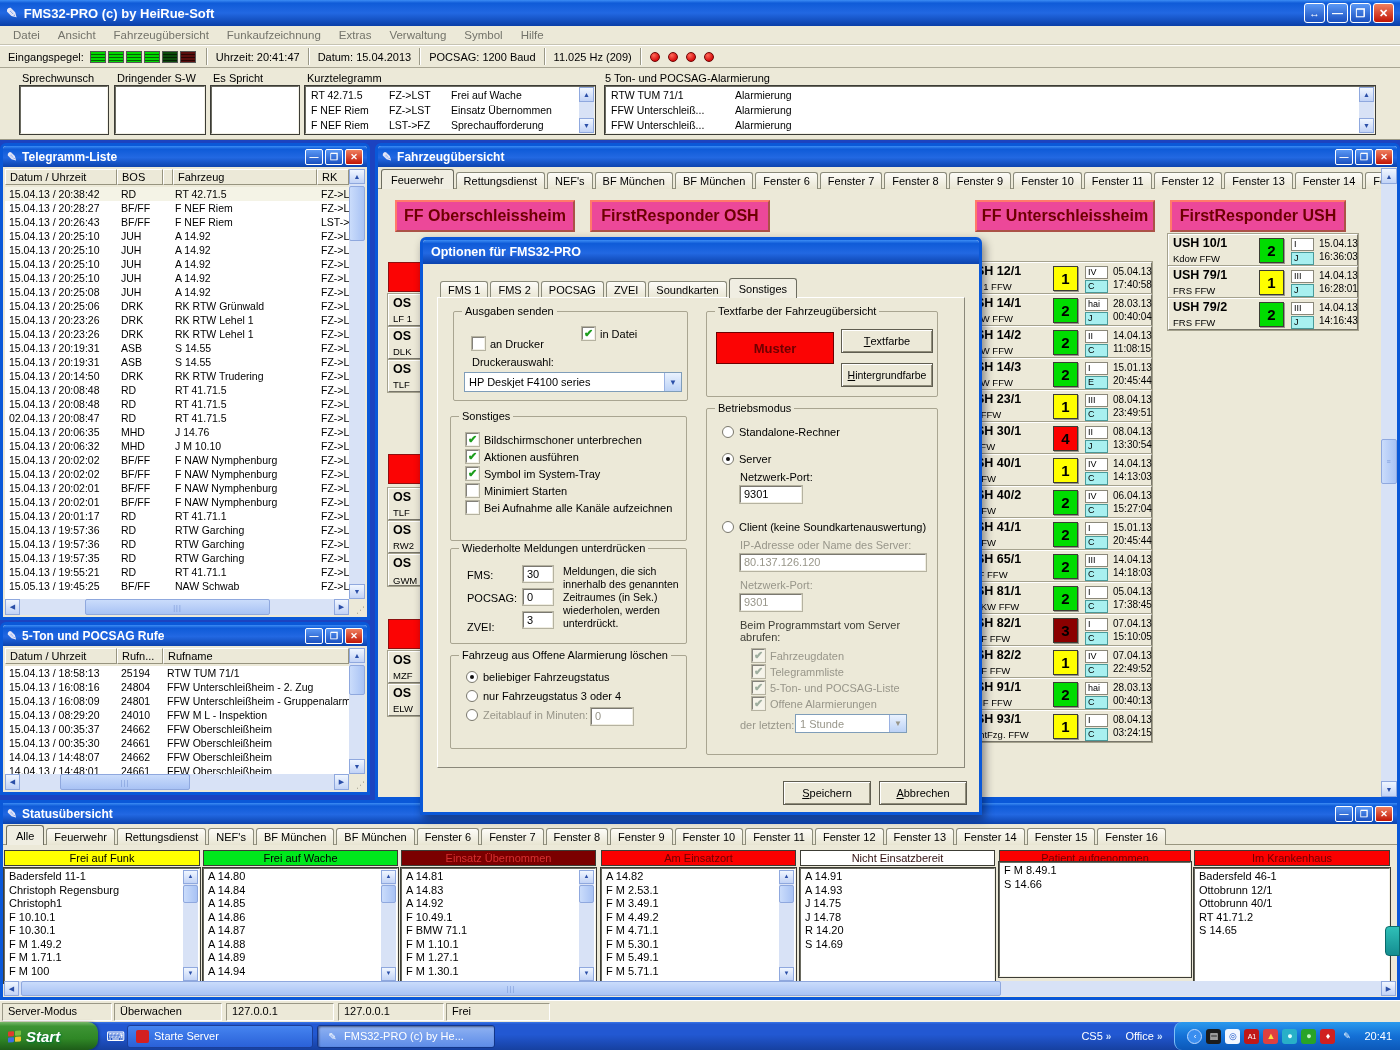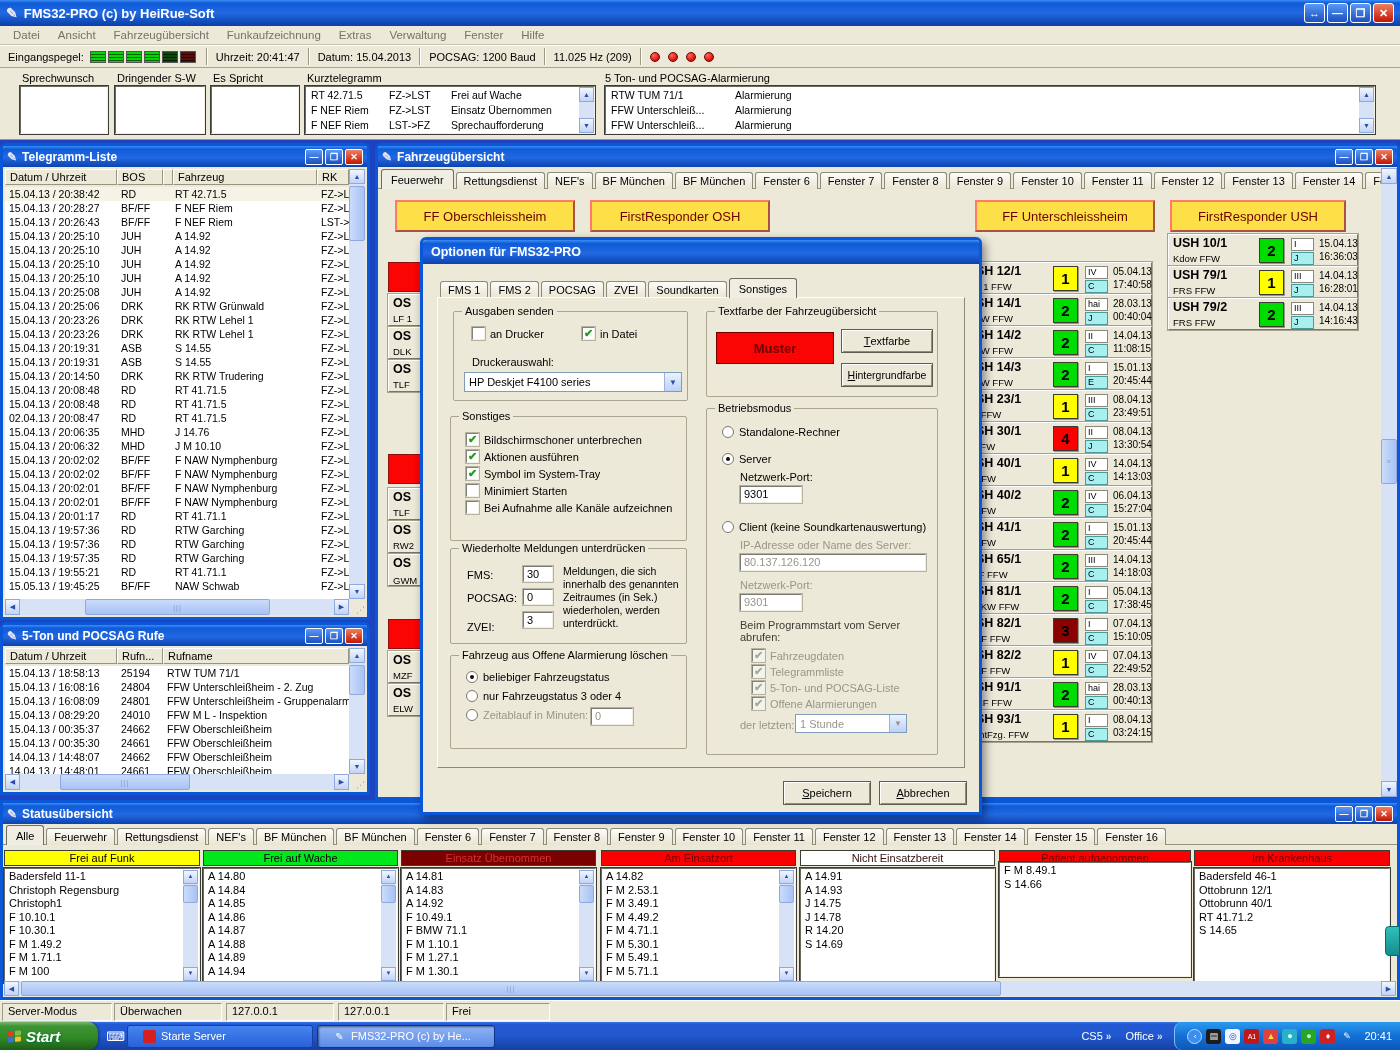--- a/index.html
+++ b/index.html
@@ -51,21 +51,21 @@
  display:flex;align-items:center;justify-content:center;flex:0 0 auto}
 .sthumb{background:linear-gradient(90deg,#cadcfb,#a8c2f4);border:1px solid #8fa8de;border-radius:2px;position:relative}
 .sthumb-h{background:linear-gradient(#cadcfb,#a8c2f4);border:1px solid #8fa8de;border-radius:2px}
 .grip{position:absolute;inset:0;display:flex;align-items:center;justify-content:center;color:#7d9ad8;font-size:7px;letter-spacing:1px}
 .corner{background:#ece9d8;color:#9a9886;font-size:9px;display:flex;align-items:flex-end;justify-content:flex-end}
 
 .tabs{display:flex;align-items:flex-end;padding:2px 0 0 3px;border-bottom:1px solid #98957f;background:#ece9d8}
 .tab{border:1px solid #8a8a7a;border-bottom:none;border-radius:3px 3px 0 0;padding:2px 7px 2px;background:linear-gradient(#fdfcf8,#e8e5d2);margin-right:2px;white-space:nowrap;font-size:11px;margin-bottom:-1px}
 .tab.act{background:#f0eee2;padding:4px 9px 3px;z-index:2;border-color:#6d6d60}
 
-.redbtn{position:absolute;background:#fde047;border:2px outset #ff7a6a;color:#6d0000;font-weight:normal;font-size:13px;
+.redbtn{position:absolute;background:#ec4899;border:2px outset #ff7a6a;color:#6d0000;font-weight:bold;font-size:16px;
  display:flex;align-items:center;justify-content:center;white-space:nowrap}
 .redfrag{position:absolute;background:#fb0404;border:1px solid #8d1010}
 
 .vrow{position:relative;width:190px;height:32px;background:#ece9d8;border:1px solid;border-color:#fff #78766a #78766a #fff;outline:1px solid #a5a28e}
 .vname{position:absolute;left:4px;top:1px;font-weight:bold;font-size:12.5px;white-space:nowrap}
 .vsub{position:absolute;left:4px;top:18px;font-size:9.5px;white-space:nowrap}
 .vstat{position:absolute;left:90px;top:3px;width:25px;height:25px;border:1px solid #3c3c34;box-shadow:1px 1px 0 rgba(0,0,0,.35);
  font-weight:bold;font-size:15px;display:flex;align-items:center;justify-content:center}
 .vb1{position:absolute;left:122px;top:3px;width:23px;height:13px;background:#fff;border:1px solid #8a887a;font-size:9px;line-height:11px;padding-left:2px;overflow:hidden}
 .vb2{position:absolute;left:122px;top:17px;width:23px;height:13px;background:#a8f0f0;border:1px solid #4a9a9a;font-size:9px;line-height:11px;padding-left:2px;overflow:hidden}
@@ -97,21 +97,21 @@
 .shead{position:absolute;height:16px;font-size:11px;display:flex;align-items:center;justify-content:center;border:1px solid #3c3c34;white-space:nowrap;overflow:hidden}
 .slist{position:absolute;background:#fff;border:1px solid;border-color:#6a6a60 #f4f2e8 #f4f2e8 #6a6a60;outline:1px solid #3c3c36;
  font-size:11px;line-height:13.5px;padding:1px 4px;overflow:hidden}
 
 .sbseg{position:absolute;height:18px;top:2px;border:1px solid;border-color:#9a9886 #fff #fff #9a9886;padding:1px 5px;font-size:11px;white-space:nowrap;overflow:hidden}
 .taskbar{background:linear-gradient(180deg,#3a77e8 0%,#2258d2 8%,#2258d2 45%,#1640a0 100%);display:flex;align-items:center}
 .startbtn{height:28px;width:98px;border-radius:0 10px 10px 0;background:linear-gradient(180deg,#76b86a 0%,#3d9434 15%,#2f8726 60%,#1d5c18 100%);
  display:flex;align-items:center;gap:5px;padding-left:8px;color:#fff;font-weight:bold;font-style:italic;font-size:15px;text-shadow:1px 1px 2px #073;box-shadow:1px 0 3px rgba(0,0,0,.4)}
 .flag{display:grid;grid-template-columns:6px 6px;grid-gap:1px;transform:skewY(-6deg)}
 .flag span{width:6px;height:5px;border-radius:1px}
-.taskbtn{height:23px;margin-left:4px;display:flex;align-items:center;gap:5px;padding:0 15px;border-radius:3px;
+.taskbtn{height:23px;margin-left:4px;display:flex;align-items:center;gap:5px;padding:0 8px;border-radius:3px;
  border:1px solid #1a3f9a;background:linear-gradient(#4584f0,#2a61d8);color:#fff;font-size:11px;white-space:nowrap;overflow:hidden}
 .taskbtn.act{background:linear-gradient(#8fb2f2,#5d8ce8);border-color:#12368a;box-shadow:inset 1px 1px 2px rgba(0,0,30,.5)}
 .tray{height:28px;margin-left:auto;display:flex;align-items:center;gap:4px;padding:0 8px 0 12px;
  background:linear-gradient(180deg,#2a9aee 0%,#1470d6 50%,#0c58b8 100%);border-left:1px solid #7ec0f8;border-radius:8px 0 0 8px}
 .trayicon{width:15px;height:15px;border-radius:3px;display:flex;align-items:center;justify-content:center;font-size:9px;color:#fff;flex:0 0 auto}
 .tlabel{color:#fff;font-size:11px;display:flex;align-items:center;gap:3px;margin-left:14px}
 .chev{color:#cfe4ff;font-size:10px;font-weight:bold}
 </style>
 </head>
 <body>
@@ -129,21 +129,21 @@
     </span>
   </div>
 
   <div class="menubar abs" id="menu-items" style="left:0;top:26px;width:1400px;height:19px">
       <span class="mitem">Datei</span>
       <span class="mitem">Ansicht</span>
       <span class="mitem">Fahrzeugübersicht</span>
       <span class="mitem">Funkaufzeichnung</span>
       <span class="mitem">Extras</span>
       <span class="mitem">Verwaltung</span>
-      <span class="mitem">Fenster</span>
+      <span class="mitem">Symbol</span>
       <span class="mitem">Hilfe</span>
     </div>
 
   <div class="toolbar abs" style="left:0;top:45px;width:1400px;height:23px">
     <span style="margin-right:6px">Eingangspegel:</span>
     <span id="meters" style="display:flex">
         <span class="meter "></span>
         <span class="meter "></span>
         <span class="meter "></span>
         <span class="meter "></span>
@@ -938,21 +938,21 @@
         <span class="tab">FMS 2</span>
         <span class="tab">POCSAG</span>
         <span class="tab">ZVEI</span>
         <span class="tab">Soundkarten</span>
         <span class="tab act">Sonstiges</span>
       </div>
     <div class="frame" style="left:14px;top:57px;width:528px;height:471px"></div>
 
     <div class="grp" style="left:30px;top:71px;width:235px;height:90px">
       <span class="grp-l">Ausgaben senden</span>
-      <span class="cbline" style="left:18px;top:15px">
+      <span class="cbline" style="left:18px;top:25px">
         <span class="cb" id="cb-drucker"></span>
         <span>an Drucker</span>
       </span>
       <span class="cbline" style="left:128px;top:15px">
         <span class="cb" id="cb-datei">✔</span>
         <span>in Datei</span>
       </span>
       <span class="lbl" style="left:18px;top:44px">Druckerauswahl:</span>
       <div class="dd" style="left:10px;top:60px;width:218px;height:20px">
         <span class="ddval">HP Deskjet F4100 series</span>

